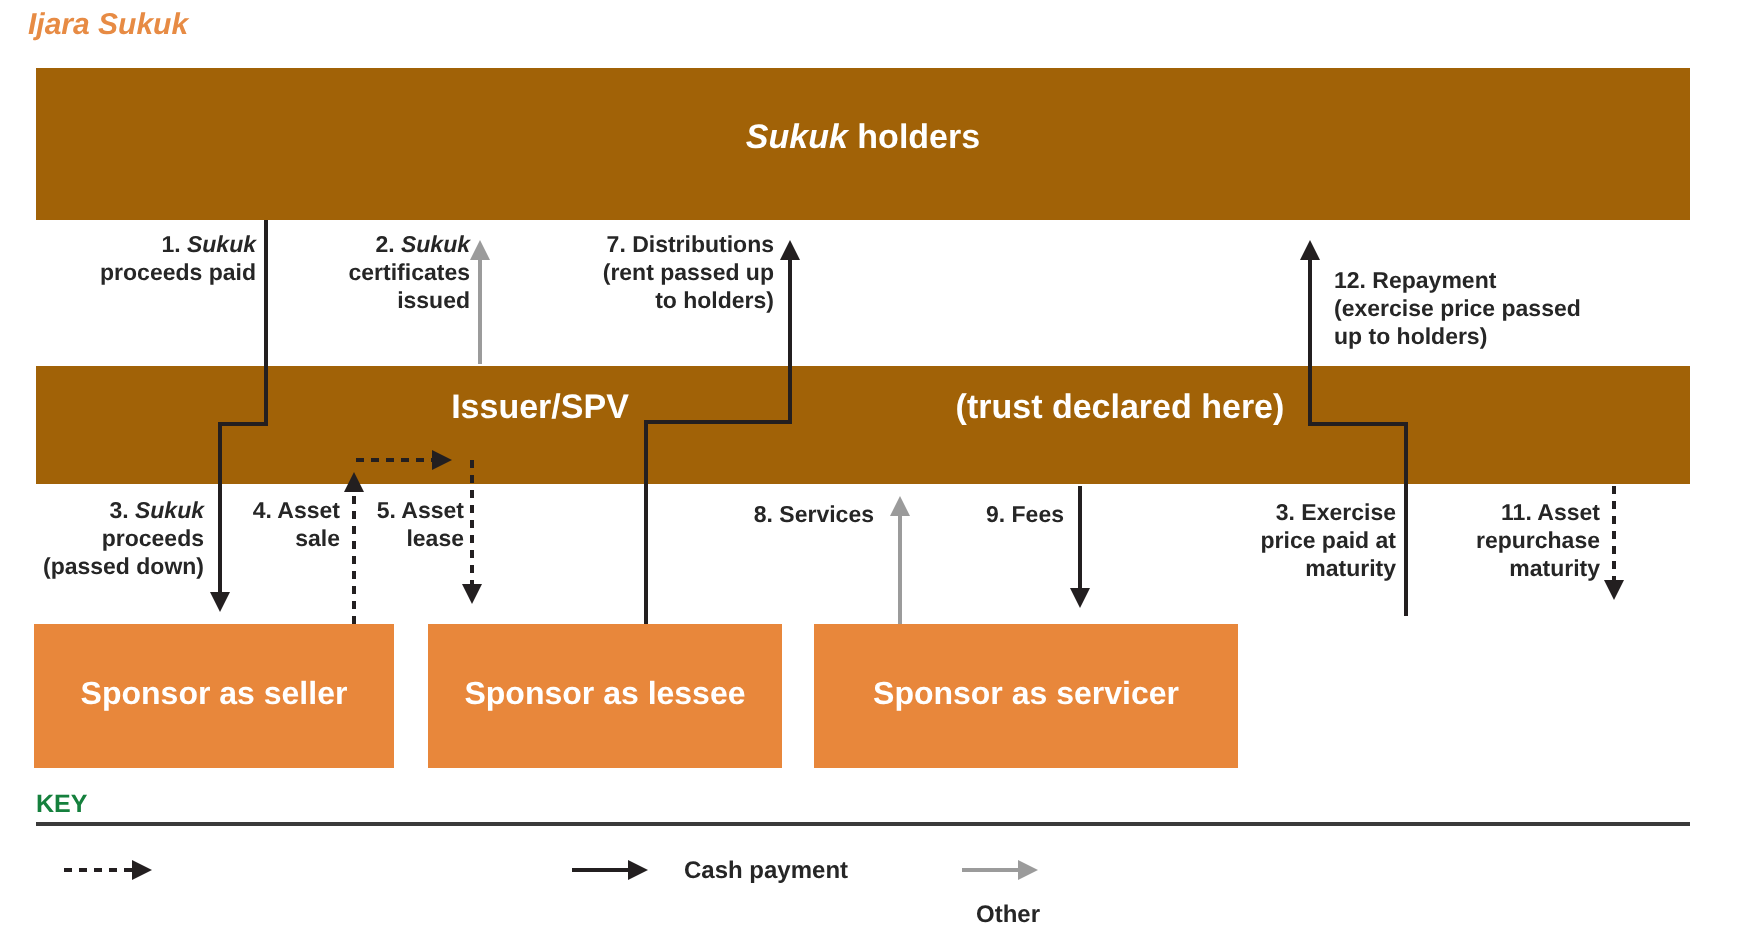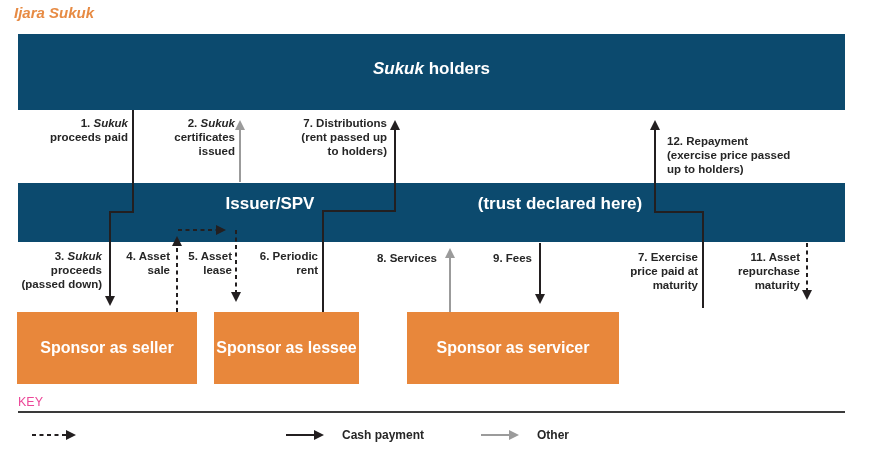--- a/index.html
+++ b/index.html
@@ -5,48 +5,48 @@
   html,body{margin:0;padding:0;background:#fff;}
   .canvas{
     position:relative;width:873px;height:467px;background:#fff;
     font-family:"Liberation Sans","DejaVu Sans",sans-serif;overflow:hidden;padding-left:12px;
   }
   .title{
     position:absolute;left:14px;top:4px;
     font-size:15px;font-weight:bold;font-style:italic;color:#E78B44;
   }
   .bar{
-    position:absolute;left:18px;width:827px;background:#0c4a6e;color:#fff;font-weight:bold;
+    position:absolute;left:18px;width:827px;background:#a16207;color:#fff;font-weight:bold;
   }
   .bar-top{top:34px;height:76px;}
   .bar-top .bar-text{
     position:absolute;left:0;right:0;top:25px;text-align:center;font-size:17px;
   }
   .bar-mid{top:183px;height:59px;}
   .bar-mid .issuer{position:absolute;left:172px;top:11px;width:160px;text-align:center;font-size:17px;}
   .bar-mid .trust{position:absolute;left:422px;top:11px;width:240px;text-align:center;font-size:17px;}
   .sbox{
     position:absolute;background:#E8873B;color:#fff;font-weight:bold;
     display:flex;align-items:center;justify-content:center;text-align:center;
   }
   .sbox1{left:17px;top:312px;width:180px;height:72px;font-size:16px;}
-  .sbox2{left:214px;top:312px;width:145px;height:72px;font-size:16px;}
+  .sbox2{left:214px;top:312px;width:177px;height:72px;font-size:16px;}
   .sbox3{left:407px;top:312px;width:212px;height:72px;font-size:16px;}
   .sbox4{left:607px;top:309px;width:241px;height:88px;font-size:15px;line-height:1.3;flex-direction:column;}
   .flbl{
     position:absolute;font-size:11.5px;font-weight:bold;color:#262626;line-height:14px;
   }
   .ra{text-align:right;}
   .la{text-align:left;}
   .arrows{position:absolute;left:0;top:0;pointer-events:none;}
-  .keytitle{position:absolute;left:18px;top:395px;font-size:12.5px;font-weight:normal;color:#ec4899;text-align:center;}
+  .keytitle{position:absolute;left:18px;top:395px;font-size:12.5px;font-weight:bold;color:#15803d;text-align:center;}
   .keyrule{position:absolute;left:18px;top:411px;width:827px;height:2px;background:#3A3A3A;}
   .keyitem{position:absolute;top:428px;display:flex;align-items:center;gap:8px;}
   .keyitem .klabel{font-size:12px;font-weight:bold;color:#262626;}
-  .ki1{left:30px;} .ki2{left:284px;} .ki3{left:479px;}
+  .ki1{left:30px;} .ki2{left:284px;} .ki3{left:479px;flex-direction:column;}
   i{font-style:italic;}
 </style>
 </head>
 <body>
 
 <div class="canvas">
 
   <div class="title">Ijara Sukuk</div>
 
   <div class="bar bar-top">
@@ -88,32 +88,28 @@
     <div>(passed down)</div>
   </div>
   <div class="flbl ra" style="left:110px;top:249px;width:60px;">
     <div>4. Asset</div>
     <div>sale</div>
   </div>
   <div class="flbl ra" style="left:184px;top:249px;width:48px;">
     <div>5. Asset</div>
     <div>lease</div>
   </div>
-  <div class="flbl ra" style="left:258px;top:249px;width:60px;">
-    <div>6. Periodic</div>
-    <div>rent</div>
-  </div>
   <div class="flbl ra" style="left:370px;top:251px;width:67px;">
     <div>8. Services</div>
   </div>
   <div class="flbl ra" style="left:490px;top:251px;width:42px;">
     <div>9. Fees</div>
   </div>
   <div class="flbl ra" style="left:618px;top:250px;width:80px;">
-    <div>7. Exercise</div>
+    <div>3. Exercise</div>
     <div>price paid at</div>
     <div>maturity</div>
   </div>
   <div class="flbl ra" style="left:725px;top:250px;width:75px;">
     <div>11. Asset</div>
     <div>repurchase</div>
     <div>maturity</div>
   </div>
 
   <svg class="arrows" width="873" height="467" viewBox="0 0 873 467">

